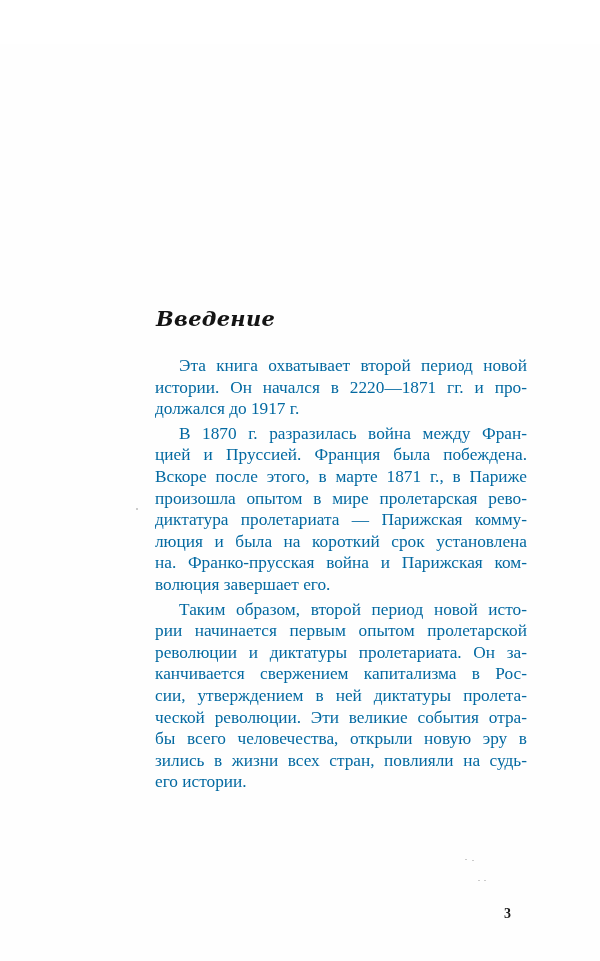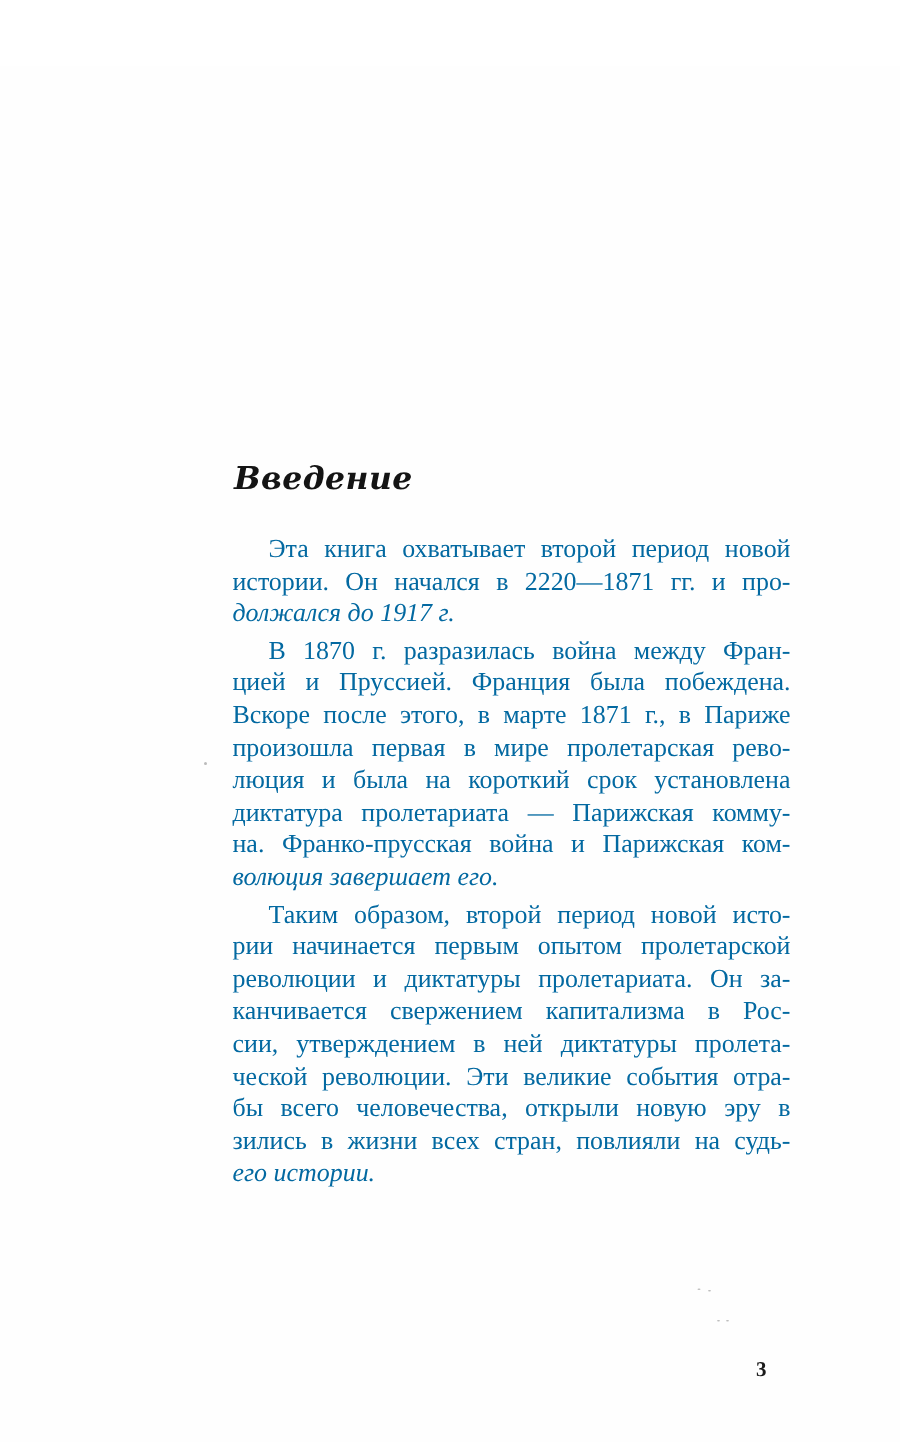--- a/index.html
+++ b/index.html
@@ -48,21 +48,20 @@
   .line {
     display: block;
     white-space: nowrap;
     text-align: justify;
     text-align-last: justify;
     height: 21.6px;
   }
   .line.last {
     text-align: right;
     text-align-last: left;
-    font-style: italic;
   }
   .line.indent {
     padding-left: 24px;
   }
   .para-gap {
     display: block;
     height: 3px;
   }
   .page-number {
     position: absolute;
@@ -92,23 +91,23 @@
       <span class="line indent">Эта книга охватывает второй период новой</span>
       <span class="line">истории. Он начался в 2220—1871 гг. и про-</span>
       <span class="line last">должался до 1917 г.</span>
     </div>
     <span class="para-gap"></span>
 
     <div>
       <span class="line indent">В 1870 г. разразилась война между Фран-</span>
       <span class="line">цией и Пруссией. Франция была побеждена.</span>
       <span class="line">Вскоре после этого, в марте 1871 г., в Париже</span>
-      <span class="line">произошла первая в мире пролетарская рево-</span>
+      <span class="line">произошла опытом в мире пролетарская рево-</span>
+      <span class="line">диктатура пролетариата — Парижская комму-</span>
       <span class="line">люция и была на короткий срок установлена</span>
-      <span class="line">диктатура пролетариата — Парижская комму-</span>
       <span class="line">на. Франко-прусская война и Парижская ком-</span>
       <span class="line last">волюция завершает его.</span>
     </div>
     <span class="para-gap"></span>
 
     <div>
       <span class="line indent">Таким образом, второй период новой исто-</span>
       <span class="line">рии начинается первым опытом пролетарской</span>
       <span class="line">революции и диктатуры пролетариата. Он за-</span>
       <span class="line">канчивается свержением капитализма в Рос-</span>

